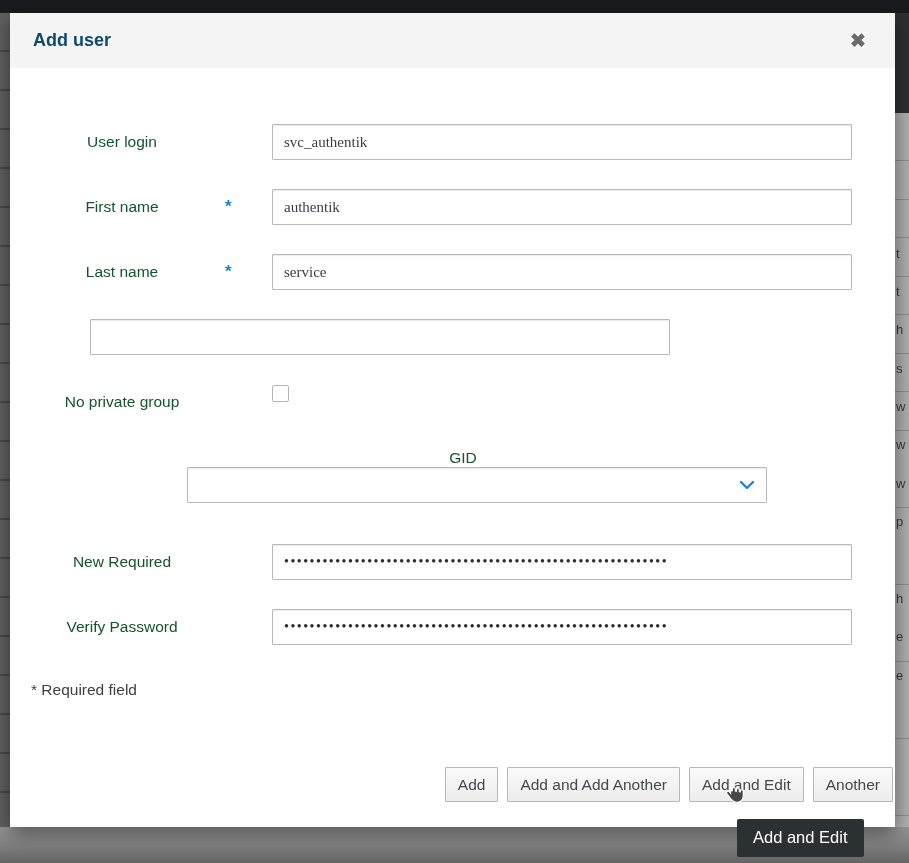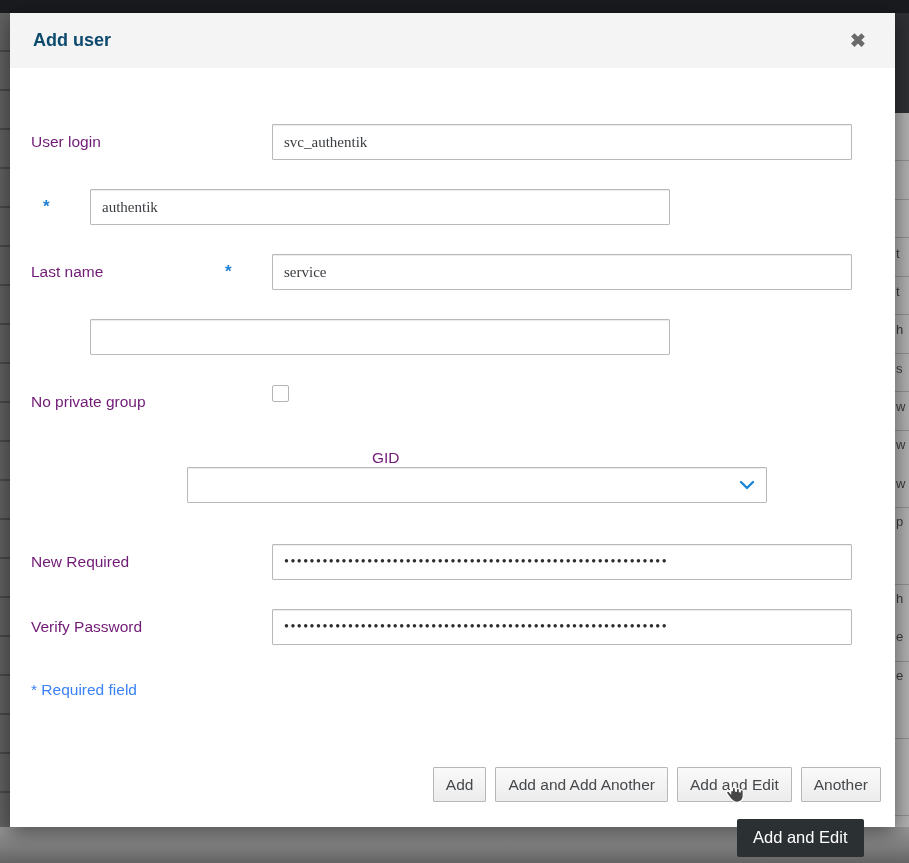--- a/index.html
+++ b/index.html
@@ -25,36 +25,36 @@
   #modal-header { height:55px; background:#f4f4f4; display:flex; align-items:center;
     padding:0 23px; }
   #modal-title { font-size:18px; font-weight:700; color:#0c4a6e; flex:1; }
   #modal-close { font-size:19px; color:#6a6a6a; cursor:pointer; line-height:1;
     padding:2px 6px; font-weight:700; }
 
   #modal-body { padding-top:56px; }
   .form-row { display:flex; align-items:center; height:36px; margin:0 0 29px 0;
     padding-left:21px; }
   .row-gap-section { margin-bottom:59px;flex-direction:column; }
-  .field-label { width:182px; text-align:left; font-size:15.5px; color:#701a75; }
+  .field-label { width:182px; text-align:center; font-size:15.5px; color:#14532d; }
   .star-cell { width:20px; margin-left:12px; font-size:17px; font-weight:700;
     color:#1e80d0; text-align:left; }
   .input-cell { margin-left:27px; width:580px; position:relative; height:36px; }
   .text-input { width:580px; height:36px; border:1px solid #b9b9b9; border-radius:1px;
     background:#fff; padding:0 11px; font-size:15px; color:#3a3e42;
     font-family:Liberation Serif, serif;
     box-shadow:inset 0 1px 1px rgba(0,0,0,.08); outline:none; }
   .password-input { letter-spacing:1.5px; font-size:14px; color:#2c2c2c; }
   .checkbox { display:inline-block; width:17px; height:17px; border:1px solid #b4b4b4;
     border-radius:2px; background:#fff; margin-top:1px; cursor:pointer; }
   .combo-chevron { position:absolute; right:12px; top:13px; cursor:pointer; }
 
-  #required-note { margin:36px 0 0 21px; font-size:15.5px; color:#3b82f6; }
+  #required-note { margin:36px 0 0 21px; font-size:15.5px; color:#404040; }
 
-  #modal-footer { position:absolute; left:0; bottom:25px; width:100%;
+  #modal-footer { position:absolute; left:12px; bottom:25px; width:100%;
     display:flex; justify-content:flex-end; gap:9px; padding-right:14px; }
   .btn { height:35px; padding:0 12px; font-size:15.5px; color:#46494c;
     font-family:"Liberation Sans", sans-serif;
     background:linear-gradient(180deg,#fafafa 0%,#ececec 100%);
     border:1px solid #b7b7b7; border-radius:1px; cursor:pointer; }
 
   
   #tooltip { position:absolute; left:737px; top:819px; z-index:3;
     background:#2b3033; color:#ffffff; font-size:16.5px; padding:9px 16px 10px 16px;
     border-radius:2px; }
@@ -89,20 +89,21 @@
 
   <div id="modal-body">
 
     <div class="form-row">
       <span class="field-label">User login</span>
       <span class="star-cell"></span>
       <span class="input-cell"><input class="text-input" type="text" value="svc_authentik" style=""></span>
     </div>
 
     <div class="form-row">
+      <span class="field-label">First name</span>
       <span class="star-cell">*</span>
       <span class="input-cell"><input class="text-input" type="text" value="authentik" style=""></span>
     </div>
 
     <div class="form-row">
       <span class="field-label">Last name</span>
       <span class="star-cell">*</span>
       <span class="input-cell"><input class="text-input" type="text" value="service" style=""></span>
     </div>
 

